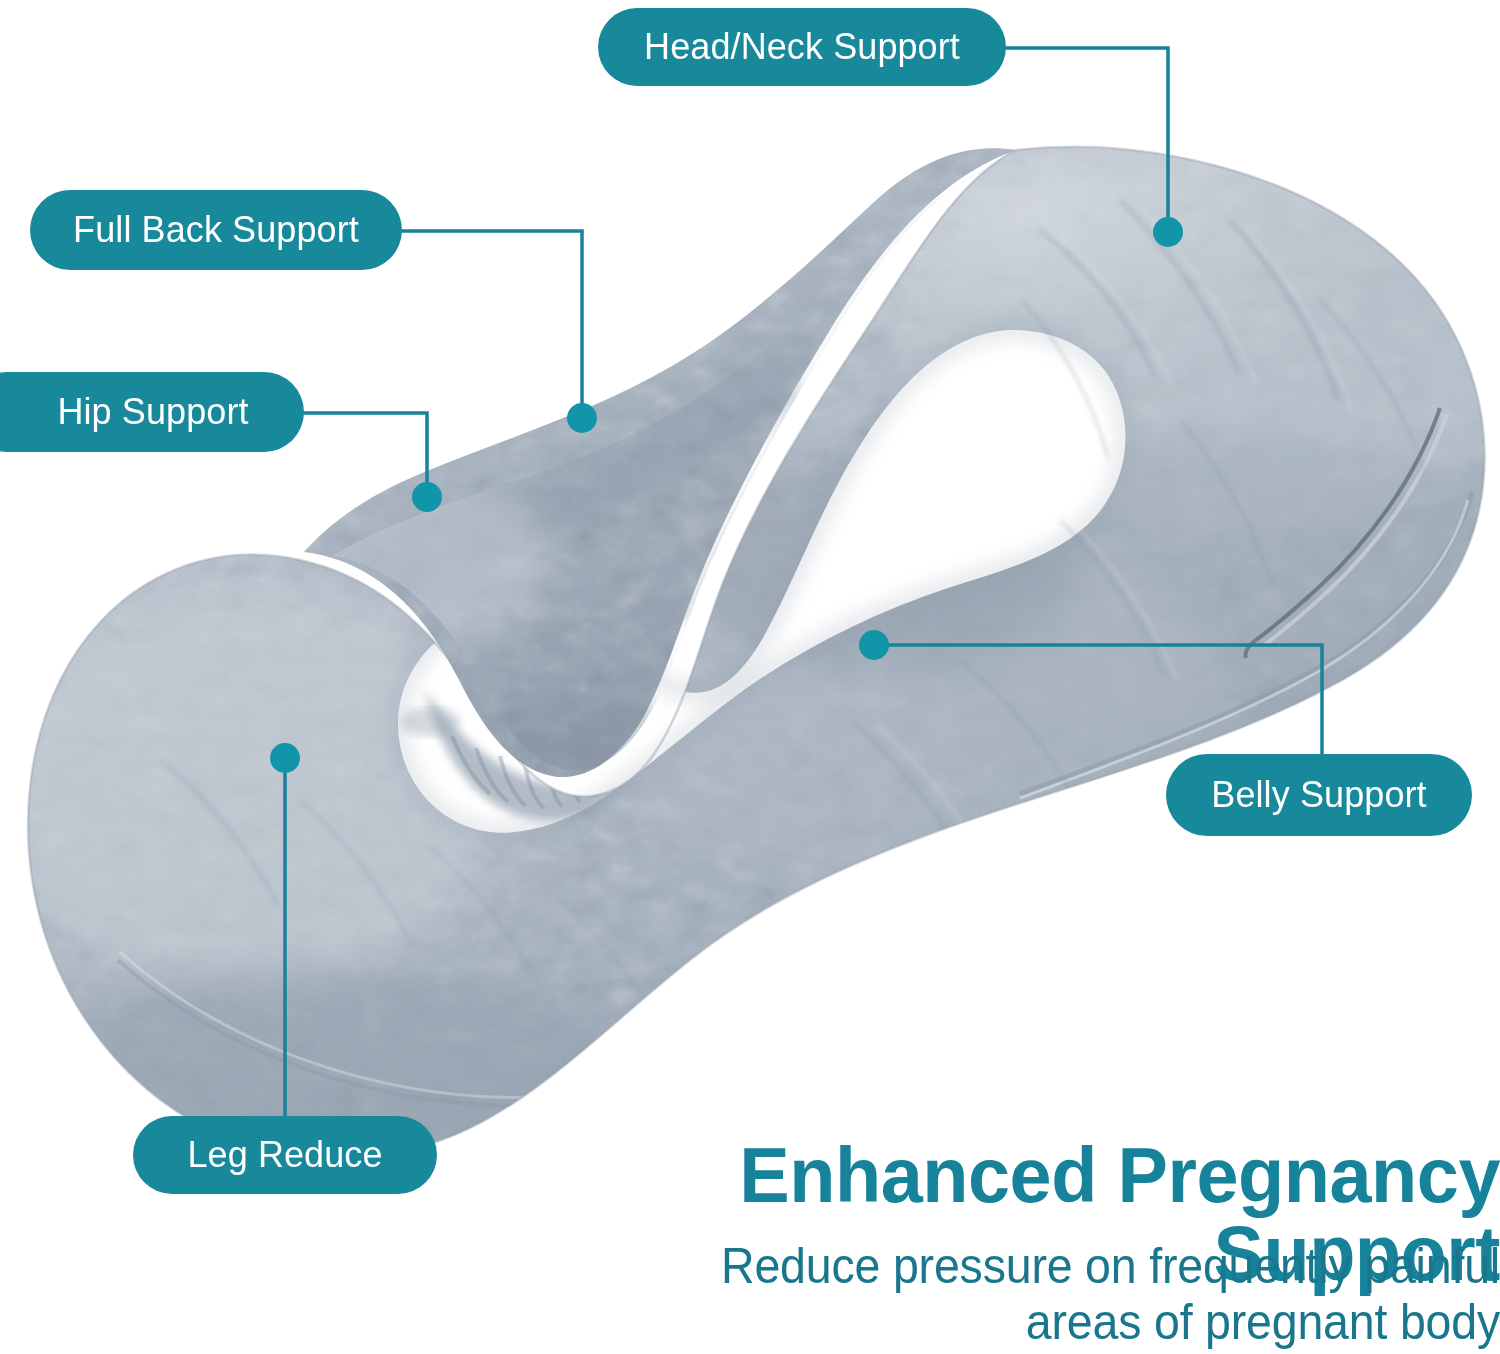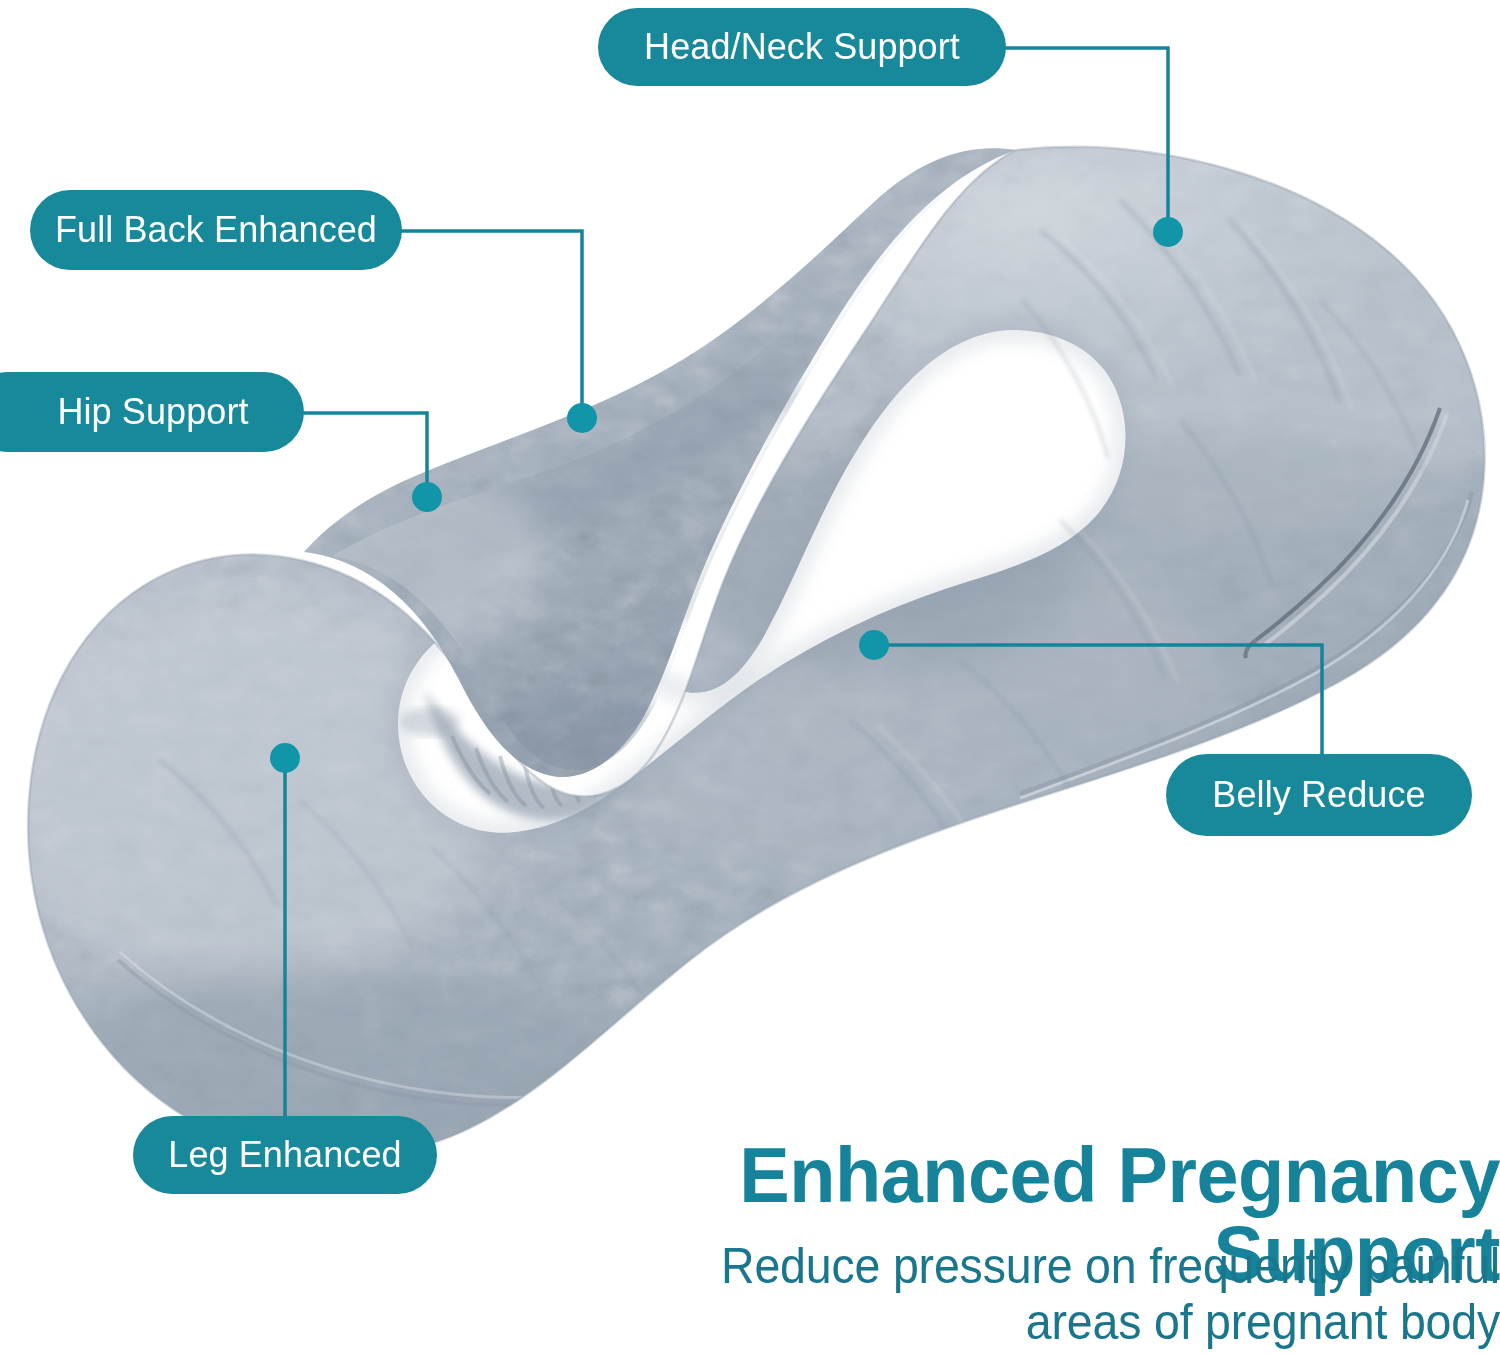--- a/index.html
+++ b/index.html
@@ -416,33 +416,33 @@
       <circle cx="874" cy="645" r="15"></circle>
       <circle cx="285" cy="758" r="15"></circle>
     </g>
   </svg>
 
   <div class="pill" id="pill-head-neck">
     <span class="pill-label">Head/Neck Support</span>
   </div>
 
   <div class="pill" id="pill-full-back">
-    <span class="pill-label">Full Back Enhanced</span>
+    <span class="pill-label">Full Back Support</span>
   </div>
 
   <div class="pill" id="pill-hip">
     <span class="pill-label">Hip Support</span>
   </div>
 
   <div class="pill" id="pill-belly">
-    <span class="pill-label">Belly Reduce</span>
+    <span class="pill-label">Belly Support</span>
   </div>
 
   <div class="pill" id="pill-leg">
-    <span class="pill-label">Leg Enhanced</span>
+    <span class="pill-label">Leg Reduce</span>
   </div>
 
   <div id="headline">Enhanced Pregnancy Support</div>
 
   <div id="subhead">
     <span class="subhead-line">Reduce pressure on frequently painful</span>
     <span class="subhead-line">areas of pregnant body</span>
   </div>
 
 </div>

